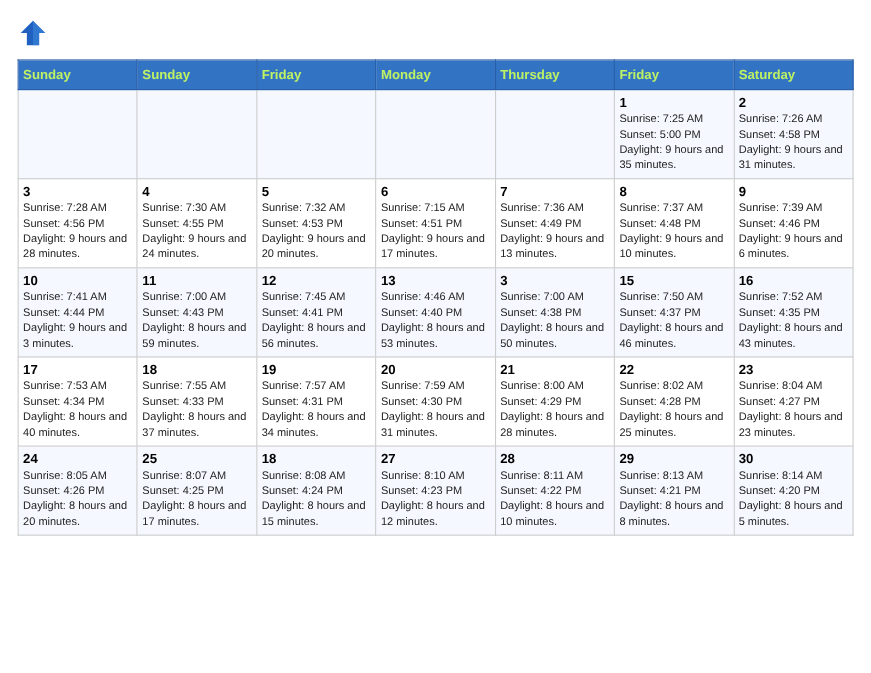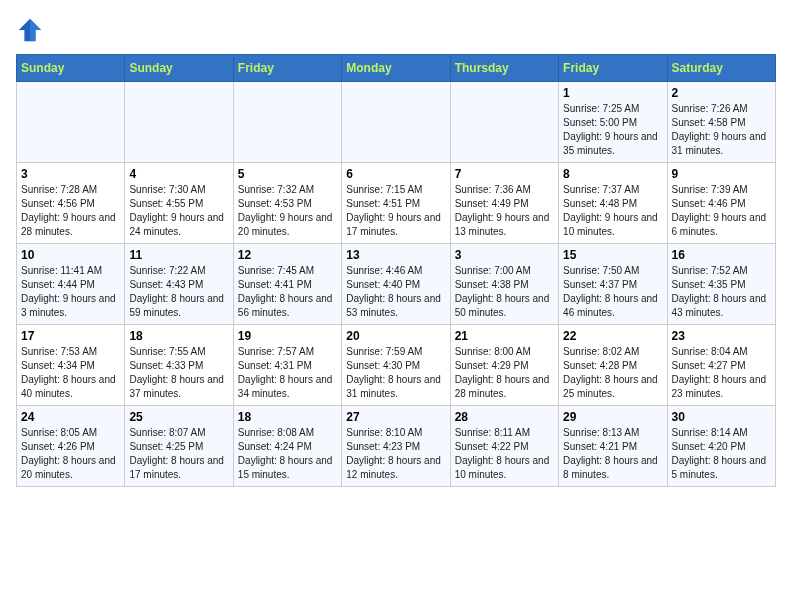--- a/index.html
+++ b/index.html
@@ -161,27 +161,27 @@
         <td>
           <span class="day-number">9</span>
           <div class="day-info">Sunrise: 7:39 AM
 Sunset: 4:46 PM
 Daylight: 9 hours and 6 minutes.</div>
         </td>
       </tr>
       <tr>
         <td>
           <span class="day-number">10</span>
-          <div class="day-info">Sunrise: 11:41 AM
+          <div class="day-info">Sunrise: 7:41 AM
 Sunset: 4:44 PM
 Daylight: 9 hours and 3 minutes.</div>
         </td>
         <td>
           <span class="day-number">11</span>
-          <div class="day-info">Sunrise: 7:22 AM
+          <div class="day-info">Sunrise: 7:00 AM
 Sunset: 4:43 PM
 Daylight: 8 hours and 59 minutes.</div>
         </td>
         <td>
           <span class="day-number">12</span>
           <div class="day-info">Sunrise: 7:45 AM
 Sunset: 4:41 PM
 Daylight: 8 hours and 56 minutes.</div>
         </td>
         <td>

